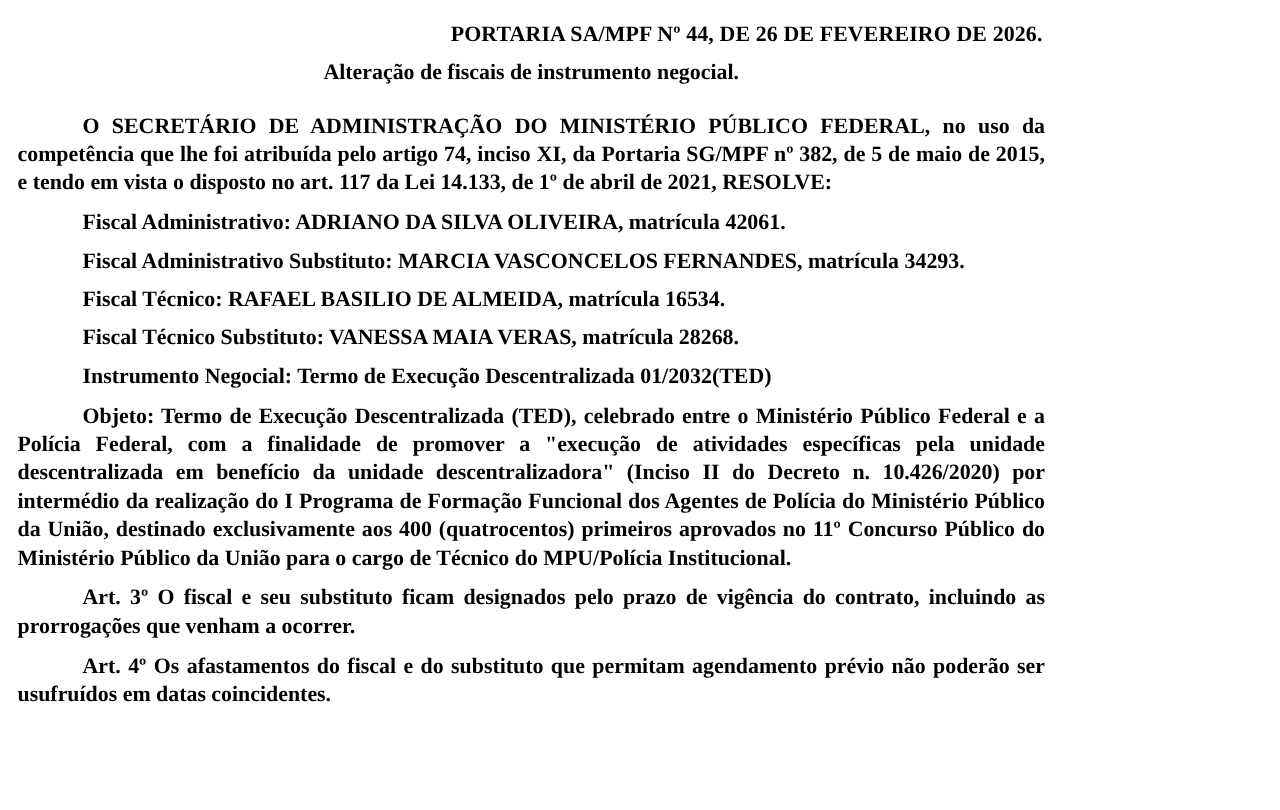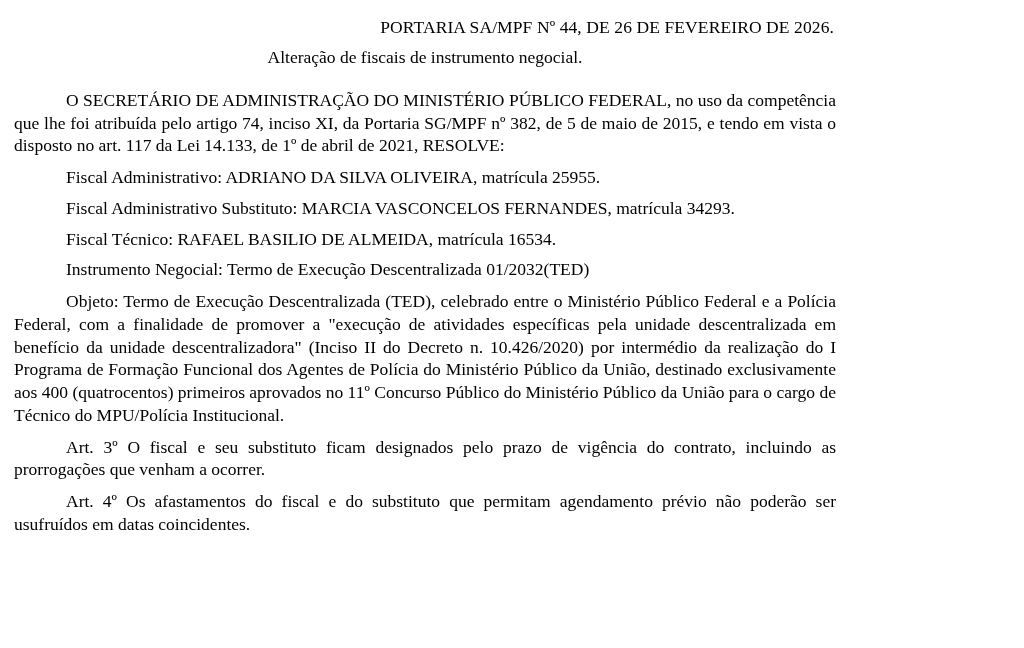--- a/index.html
+++ b/index.html
@@ -14,20 +14,21 @@
     font-family: "Liberation Serif", "DejaVu Serif", serif;
     color: #000000;
     overflow: hidden;
   }
   .page {
     width: 844px;
     height: 648px;
     box-sizing: border-box;
     padding: 10px 8px 0 14px;
     position: relative;
+    font-weight: bold;
   }
   .doc-title {
     text-align: right;
     font-size: 17.5px;
     line-height: 1.28;
     margin: 6px 2px 0 0;
     letter-spacing: 0.1px;
   }
   .doc-subtitle {
     text-align: center;
@@ -67,23 +68,24 @@
 
 <div class="page">
 
   <div class="doc-title">PORTARIA SA/MPF Nº 44, DE 26 DE FEVEREIRO DE 2026.</div>
 
   <div class="doc-subtitle">Alteração de fiscais de instrumento negocial.</div>
 
   <p class="para indent first-block">O SECRETÁRIO DE ADMINISTRAÇÃO DO MINISTÉRIO PÚBLICO FEDERAL, no uso da competência que lhe foi atribuída pelo artigo 74, inciso XI, da Portaria SG/MPF nº 382, de 5 de maio de 2015, e tendo em vista o disposto no art. 117 da Lei 14.133, de 1º de abril de 2021, RESOLVE:</p>
 
 
-  <div class="list-line first">Fiscal Administrativo: ADRIANO DA SILVA OLIVEIRA, matrícula 25955.</div>
+  <div class="list-line first">Fiscal Administrativo: ADRIANO DA SILVA OLIVEIRA, matrícula 42061.</div>
   <div class="list-line">Fiscal Administrativo Substituto: MARCIA VASCONCELOS FERNANDES, matrícula 34293.</div>
   <div class="list-line">Fiscal Técnico: RAFAEL BASILIO DE ALMEIDA, matrícula 16534.</div>
+  <div class="list-line">Fiscal Técnico Substituto: VANESSA MAIA VERAS, matrícula 28268.</div>
   <div class="list-line">Instrumento Negocial: Termo de Execução Descentralizada 01/2032(TED)</div>
 
   <p class="para indent">Objeto: Termo de Execução Descentralizada (TED), celebrado entre o Ministério Público Federal e a Polícia Federal, com a finalidade de promover a "execução de atividades específicas pela unidade descentralizada em benefício da unidade descentralizadora" (Inciso II do Decreto n. 10.426/2020) por intermédio da realização do I Programa de Formação Funcional dos Agentes de Polícia do Ministério Público da União, destinado exclusivamente aos 400 (quatrocentos) primeiros aprovados no 11º Concurso Público do Ministério Público da União para o cargo de Técnico do MPU/Polícia Institucional.</p>
 
 
   <p class="para indent">Art. 3º O fiscal e seu substituto ficam designados pelo prazo de vigência do contrato, incluindo as prorrogações que venham a ocorrer.</p>
 
   <p class="para indent">Art. 4º Os afastamentos do fiscal e do substituto que permitam agendamento prévio não poderão ser usufruídos em datas coincidentes.</p>
 
 </div>

